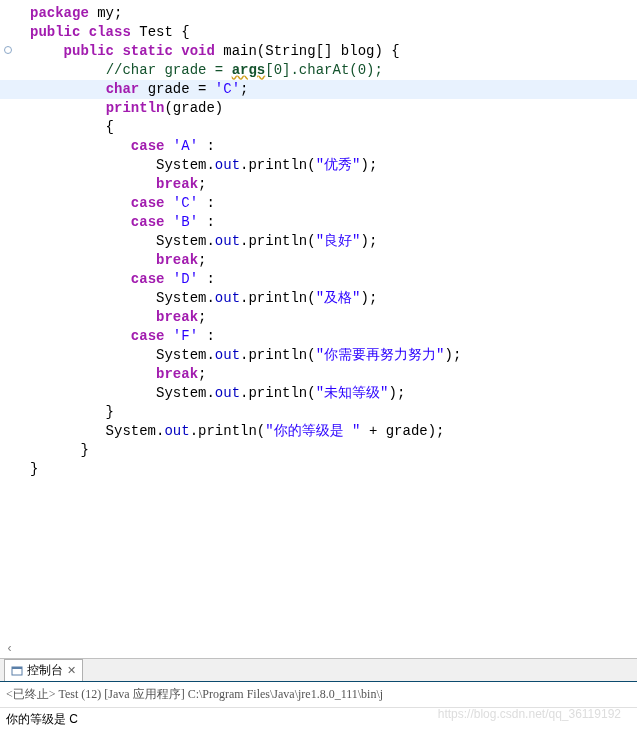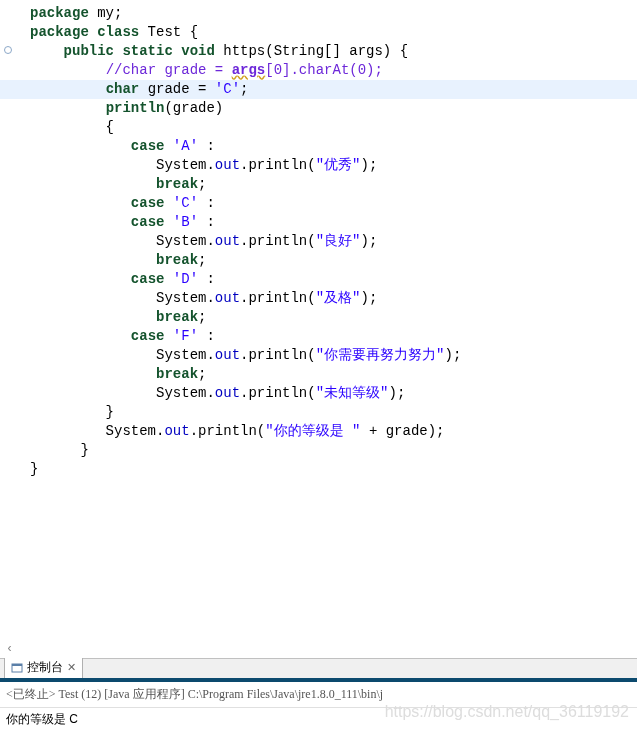--- a/index.html
+++ b/index.html
@@ -30,30 +30,30 @@
   .gutter-circle {
     border: 1px solid #8ca8c8;
     border-radius: 50%;
     width: 8px;
     height: 8px;
     background: #fff;
     position: absolute;
     left: 4px;
     top: 4px;
   }
-  .kw { color: #14532d; font-weight: bold; }
-  .comment { color: #6d28d9; }
+  .kw { color: #a21caf; font-weight: bold; }
+  .comment { color: #14532d; }
   .str { color: #2a00ff; }
   .field { color: #0000c0; }
   .plain { color: #000; text-align: right; }
   .underline { text-decoration: underline wavy #d0a020; font-weight: bold; }
   .console-tab-bar {
     background: #f0f0f0;
     border-top: 1px solid #c0c0c0;
-    border-bottom: 4px solid #0c4a6e;
+    border-bottom: 1px solid #0c4a6e;
     height: 24px;
     display: flex;
     align-items: flex-end;
     padding-left: 4px;
   }
   .console-tab {
     background: #fff;
     border: 1px solid #b0b0b0;
     border-bottom: none;
     padding: 2px 6px;
@@ -83,42 +83,42 @@
   }
   .output {
     font-family: "Microsoft YaHei", sans-serif;
     font-size: 12px;
     padding: 2px 6px;
     color: #000;
   }
   .out-line { line-height: 18px; }
   .watermark {
     position: absolute;
-    right: 8px;
+    right: 16px;
     bottom: 22px;
-    font-size: 16px;
+    font-size: 12px;
     color: #ddd;
     font-family: Arial, sans-serif;
     text-align: center;
   }
   .scroll-left {
     position: absolute;
     left: 6px;
     bottom: 2px;
     font-size: 12px;
     color: #888;
   }
 </style>
 </head>
 <body>
 
 <div class="editor" id="editor">
     <div class="line"><span class="kw">package</span><span class="plain"> my;</span></div>
-    <div class="line"><span class="kw">package class</span><span class="plain"> Test {</span></div>
-    <div class="line"><span class="gutter-circle"></span><span class="plain">    </span><span class="kw">public static void</span><span class="plain"> https(String[] args) {</span></div>
+    <div class="line"><span class="kw">public class</span><span class="plain"> Test {</span></div>
+    <div class="line"><span class="gutter-circle"></span><span class="plain">    </span><span class="kw">public static void</span><span class="plain"> main(String[] blog) {</span></div>
     <div class="line"><span class="plain">         </span><span class="comment">//char grade = </span><span class="comment underline">args</span><span class="comment">[0].charAt(0);</span></div>
     <div class="line highlight"><span class="plain">         </span><span class="kw">char</span><span class="plain"> grade = </span><span class="str">'C'</span><span class="plain">;</span></div>
     <div class="line"><span class="plain">         </span><span class="kw">println</span><span class="plain">(grade)</span></div>
     <div class="line"><span class="plain">         {</span></div>
     <div class="line"><span class="plain">            </span><span class="kw">case</span><span class="plain"> </span><span class="str">'A'</span><span class="plain"> :</span></div>
     <div class="line"><span class="plain">               System.</span><span class="field">out</span><span class="plain">.println(</span><span class="str">"优秀"</span><span class="plain">);</span></div>
     <div class="line"><span class="plain">               </span><span class="kw">break</span><span class="plain">;</span></div>
     <div class="line"><span class="plain">            </span><span class="kw">case</span><span class="plain"> </span><span class="str">'C'</span><span class="plain"> :</span></div>
     <div class="line"><span class="plain">            </span><span class="kw">case</span><span class="plain"> </span><span class="str">'B'</span><span class="plain"> :</span></div>
     <div class="line"><span class="plain">               System.</span><span class="field">out</span><span class="plain">.println(</span><span class="str">"良好"</span><span class="plain">);</span></div>

